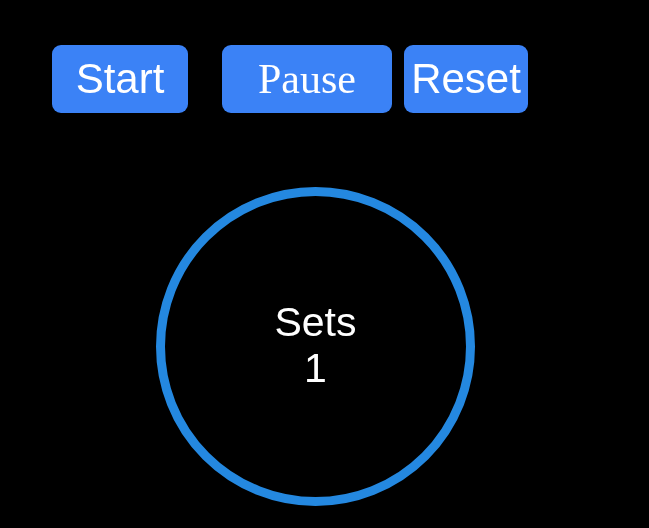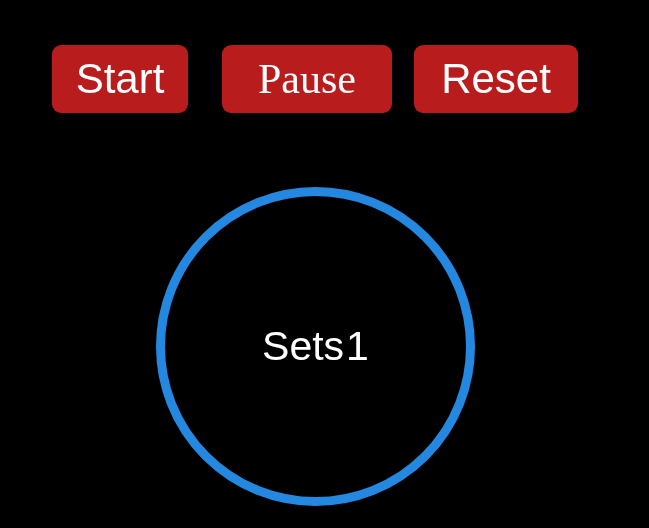--- a/index.html
+++ b/index.html
@@ -28,40 +28,40 @@
     top: 45px;
     left: 0;
     width: 649px;
     height: 68px;
   }
 
   .ctrl-btn {
     position: absolute;
     top: 0;
     height: 68px;
-    background: #b91c1c;
+    background: #3b82f6;
     border: none;
     border-radius: 9px;
     color: #ffffff;
     font-family: "Liberation Sans", sans-serif;
     font-size: 42px;
     font-weight: 400;
     line-height: 68px;
     text-align: center;
     padding: 0;
     margin: 0;
     cursor: pointer;
     letter-spacing: 0px;
     white-space: nowrap;
     -webkit-font-smoothing: antialiased;
   }
 
   .ctrl-btn.start { left: 52px;  width: 136px; }
   .ctrl-btn.pause { left: 222px; width: 170px; font-family: Liberation Serif, serif; }
-  .ctrl-btn.reset { left: 414px; width: 164px; }
+  .ctrl-btn.reset { left: 404px; width: 124px; }
 
   
   .ring-wrap {
     position: absolute;
     left: 156px;
     top: 187px;
     width: 319px;
     height: 319px;
   }
 
@@ -71,21 +71,21 @@
     border-radius: 50%;
     border: 9px solid #2488E0;
     box-sizing: border-box;
     background: transparent;
   }
 
   .ring-content {
     position: absolute;
     inset: 0;
     display: flex;
-    flex-direction: row;
+    flex-direction: column;
     align-items: center;
     justify-content: center;
     gap: 2px;
   }
 
   .ring-label {
     color: #ffffff;
     font-family: "Liberation Sans", sans-serif;
     font-size: 41px;
     font-weight: 400;

